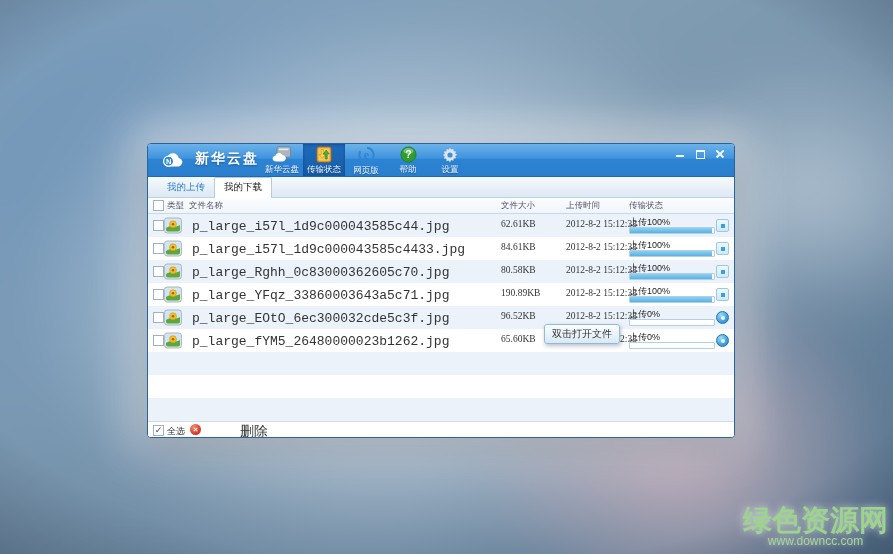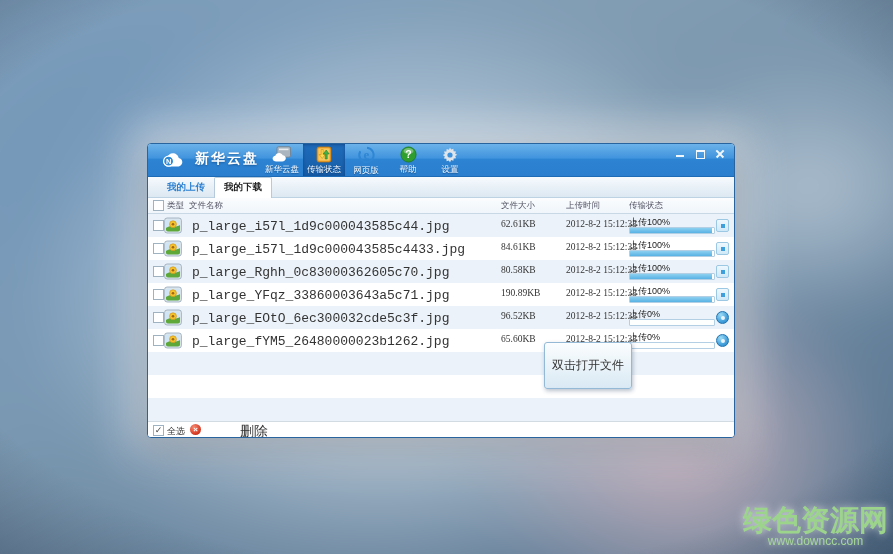--- a/index.html
+++ b/index.html
@@ -42,21 +42,21 @@
   .tb-icon{height:18px;display:flex;align-items:center;justify-content:center;}
   .tb-label{font-size:8.5px;color:#f0f7fd;margin-top:1px;text-shadow:0 1px 1px rgba(0,30,70,.4);white-space:nowrap;}
   .win-controls{position:absolute;right:8px;top:5px;display:flex;gap:9px;}
   .wc{width:11px;height:10px;position:relative;cursor:pointer;opacity:.92;}
   .wc-min::after{content:"";position:absolute;left:1px;bottom:2px;width:8px;height:2px;background:#fff;}
   .wc-max::after{content:"";position:absolute;left:1px;top:1px;width:7px;height:6px;border:1.5px solid #fff;border-top-width:2px;}
   .wc-close::before,.wc-close::after{content:"";position:absolute;left:0px;top:4px;width:10px;height:1.6px;background:#fff;}
   .wc-close::before{transform:rotate(45deg);}
   .wc-close::after{transform:rotate(-45deg);}
   
-  .tabbar{height:21px;background:linear-gradient(#f6fafd,#dce8f2);border-bottom:1px solid #bdd2e2;position:relative;display:flex;align-items:flex-end;padding-left:10px;box-sizing:border-box;font-weight:bold;}
+  .tabbar{height:21px;background:linear-gradient(#f6fafd,#dce8f2);border-bottom:1px solid #bdd2e2;position:relative;display:flex;align-items:flex-end;padding-left:10px;box-sizing:border-box;}
   .tab{font-size:9.5px;padding:3px 9px 3px;cursor:pointer;}
   .tab-inactive{color:#2a7fd0;}
   .tab-active{background:#fff;border:1px solid #b6cadc;border-bottom:none;border-radius:2px 2px 0 0;color:#222;margin-bottom:-1px;padding-bottom:4px;}
   
   .thead{height:15px;background:linear-gradient(#fbfdfe,#eff5fa);border-bottom:1px solid #c9d8e5;position:relative;font-size:8.5px;color:#556;}
   .thead span{position:absolute;top:2px;}
   .h-type{left:19px;} .h-name{left:41px;} .h-size{left:353px;} .h-time{left:418px;} .h-status{left:481px;}
   .cbx{display:inline-block;width:9px;height:9px;background:#fff;border:1px solid #9fb2c2;box-sizing:content-box;cursor:pointer;}
   .thead .cbx{position:absolute;left:5px;top:2px;}
   
@@ -74,21 +74,21 @@
   .fprog .fill{display:block;height:5px;background:linear-gradient(#8dd0f0,#58b2e4);}
   .faction{position:absolute;left:568px;top:5px;width:13px;height:13px;cursor:pointer;}
   .btn-stop{background:linear-gradient(#eef8fe,#cfe9f8);border:1px solid #9cc8e4;border-radius:2px;box-sizing:border-box;}
   .btn-stop i{position:absolute;left:3.5px;top:3.5px;width:4px;height:4px;background:#3f9fda;}
   .btn-resume{border-radius:50%;background:radial-gradient(circle at 35% 28%, #9fdcf5 0%, #4aa6de 55%, #2381c4 100%);border:1px solid #1f74b4;box-sizing:border-box;}
   .btn-resume::after{content:"";position:absolute;left:4px;top:4px;width:4px;height:4px;border-radius:50%;background:rgba(255,255,255,.85);}
   
   .tooltip{
     position:absolute;left:396px;top:110px;z-index:5;
     background:linear-gradient(#fbfdfe,#d9e9f4);border:1px solid #93b9d6;border-radius:3px;
-    padding:14px 7px;font-size:12px;color:#333;box-shadow:1px 2px 4px rgba(20,50,90,.3);white-space:nowrap;margin-top:18px;
+    padding:2px 7px;font-size:10px;color:#333;box-shadow:1px 2px 4px rgba(20,50,90,.3);white-space:nowrap;
   }
   
   .footer{height:16px;border-top:1px solid #d2dae2;background:#fff;position:relative;padding-top:1px;}
   .footer .cbx{position:absolute;left:5px;top:3px;font-size:9px;line-height:8px;text-align:center;color:#444;}
   .f-selall{position:absolute;left:19px;top:3px;font-size:9px;color:#333;cursor:pointer;}
   .del-icon{position:absolute;left:42px;top:2px;width:11px;height:11px;border-radius:50%;
     background:radial-gradient(circle at 35% 30%, #f58a72 0%, #d9402a 60%, #b5260f 100%);
     color:#fff;font-size:8px;font-weight:bold;text-align:center;line-height:11px;cursor:pointer;}
   .f-del{position:absolute;left:57px;top:1px;font-size:14px;color:#333;cursor:pointer;margin-left:35px;}
   

